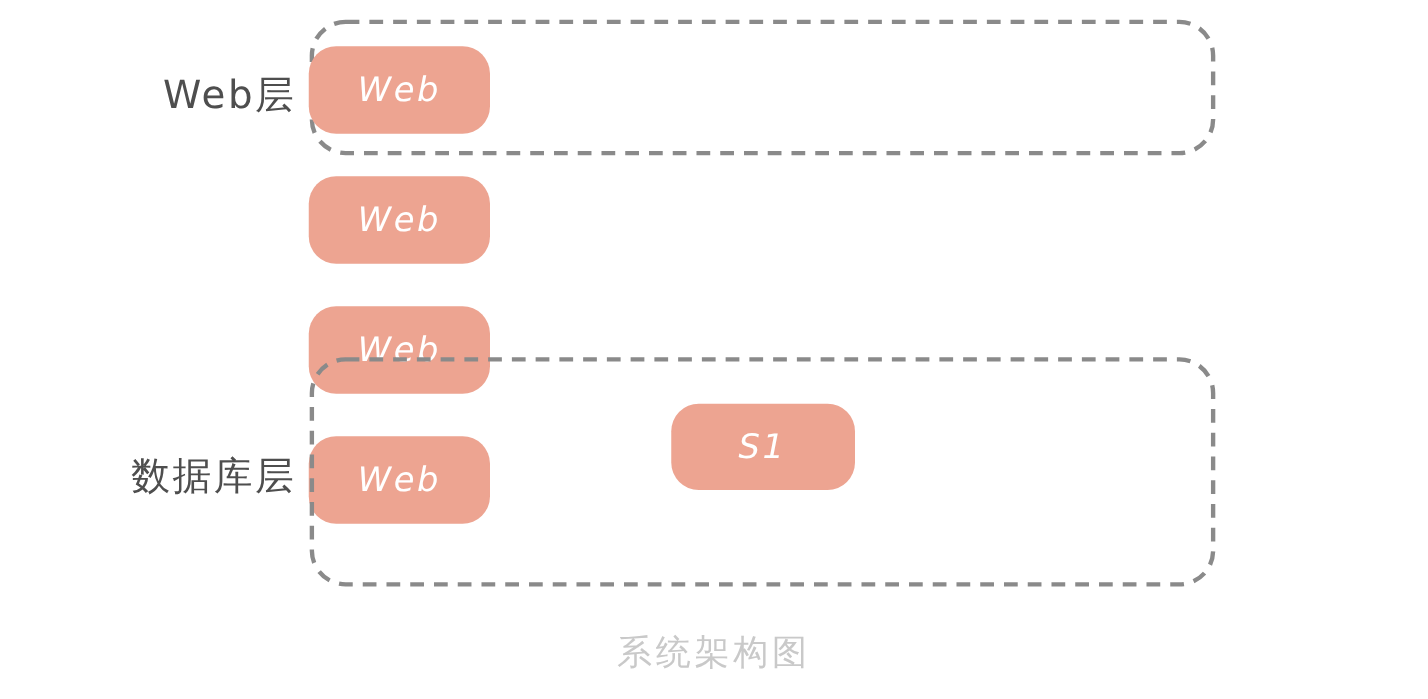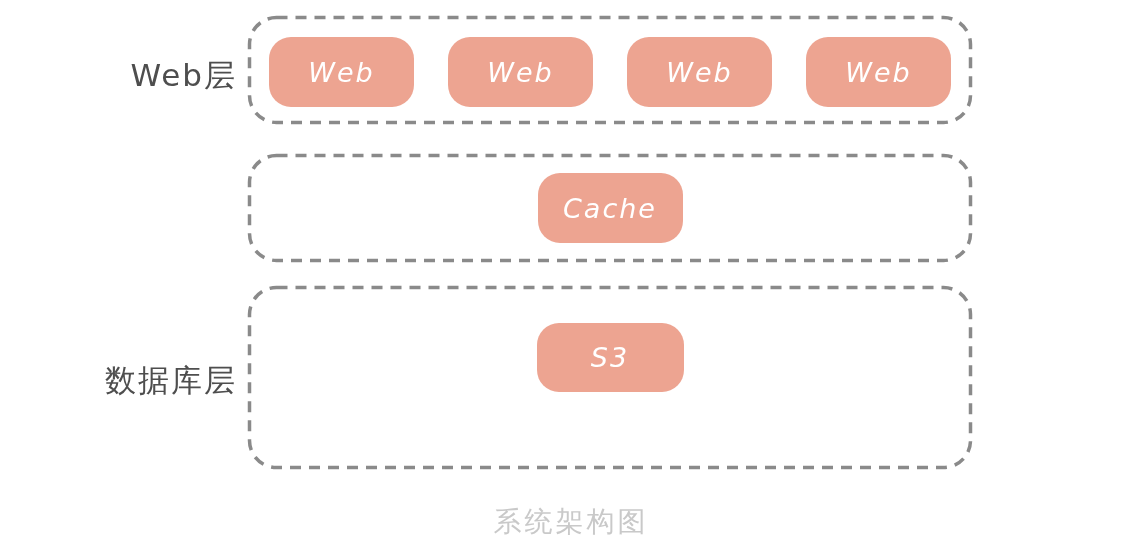--- a/index.html
+++ b/index.html
@@ -52,21 +52,21 @@
     display: block;
   }
 
   .nodes-row {
     position: relative;
     display: flex;
     justify-content: center;
     gap: 34px;
     width: 100%;
   }
-  .layer-web .nodes-row   { padding-top: 22px; }
+  .layer-web .nodes-row   { padding-top: 22px; flex-direction: column; }
   .layer-cache .nodes-row { padding-top: 20px; }
   .layer-db .nodes-row.row-masters { padding-top: 23px; }
   .layer-db .nodes-row.row-slaves  { padding-top: 15px; }
 
   .node {
     width: 145px;
     height: 70px;
     background: var(--box-fill);
     border-radius: 22px;
     color: var(--box-text);
@@ -103,35 +103,27 @@
       <rect x="2.5" y="2.5" width="721" height="105" rx="27" fill="none" stroke="var(--border-color)" stroke-width="3.5" stroke-dasharray="11 8"></rect>
     </svg>
     <div class="nodes-row">
       <div class="node">Web</div>
       <div class="node">Web</div>
       <div class="node">Web</div>
       <div class="node">Web</div>
     </div>
   </div>
 
-  <div class="layer layer-cache">
-    <svg class="dash-svg" width="726" height="110" aria-hidden="true">
-      <rect x="2.5" y="2.5" width="721" height="105" rx="27" fill="none" stroke="var(--border-color)" stroke-width="3.5" stroke-dasharray="11 8"></rect>
-    </svg>
-    <div class="nodes-row">
-      <div class="node">Cache</div>
-    </div>
-  </div>
 
   <div class="layer layer-db">
     <svg class="dash-svg" width="726" height="185" aria-hidden="true">
       <rect x="2.5" y="2.5" width="721" height="180" rx="27" fill="none" stroke="var(--border-color)" stroke-width="3.5" stroke-dasharray="11 8"></rect>
     </svg>
     <div class="nodes-row row-masters">
     </div>
     <div class="nodes-row row-slaves">
-      <div class="node">S3</div>
+      <div class="node">S1</div>
     </div>
   </div>
 
   <div class="diagram-title">系统架构图</div>
 
 </div>
 
 </body></html>

